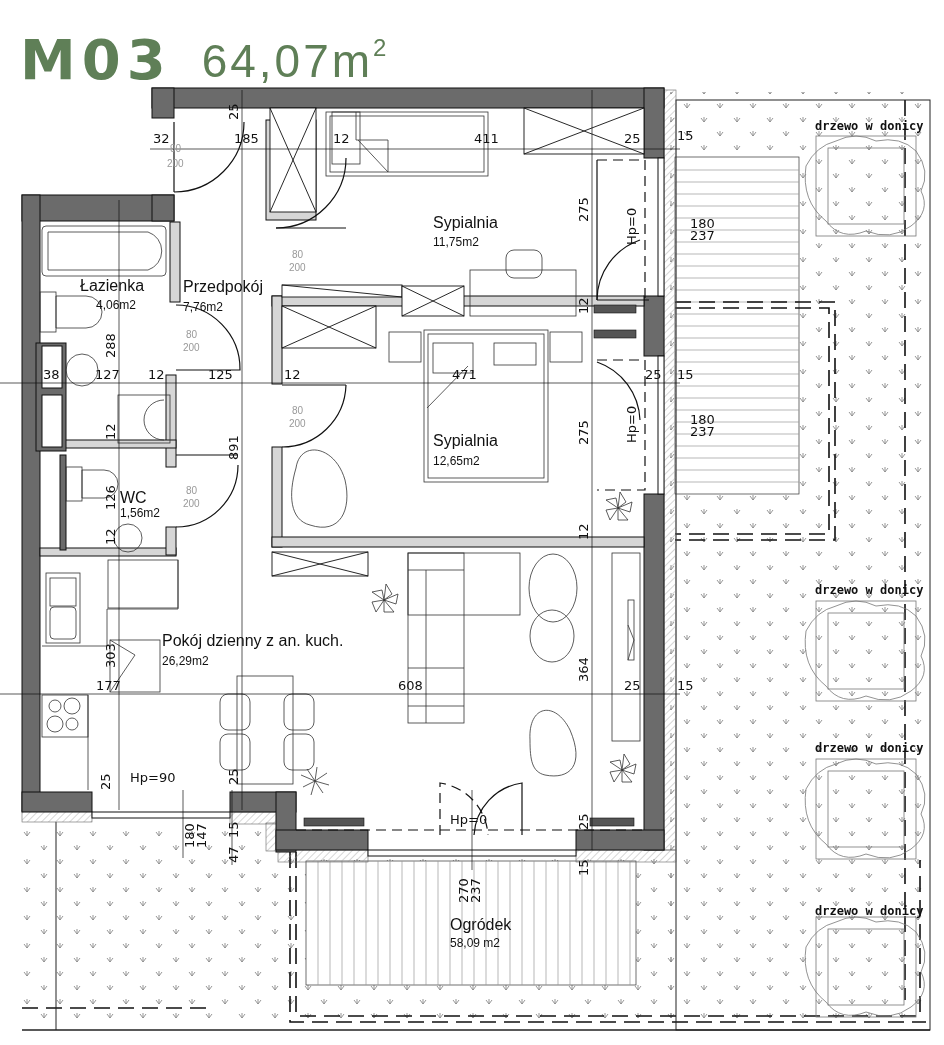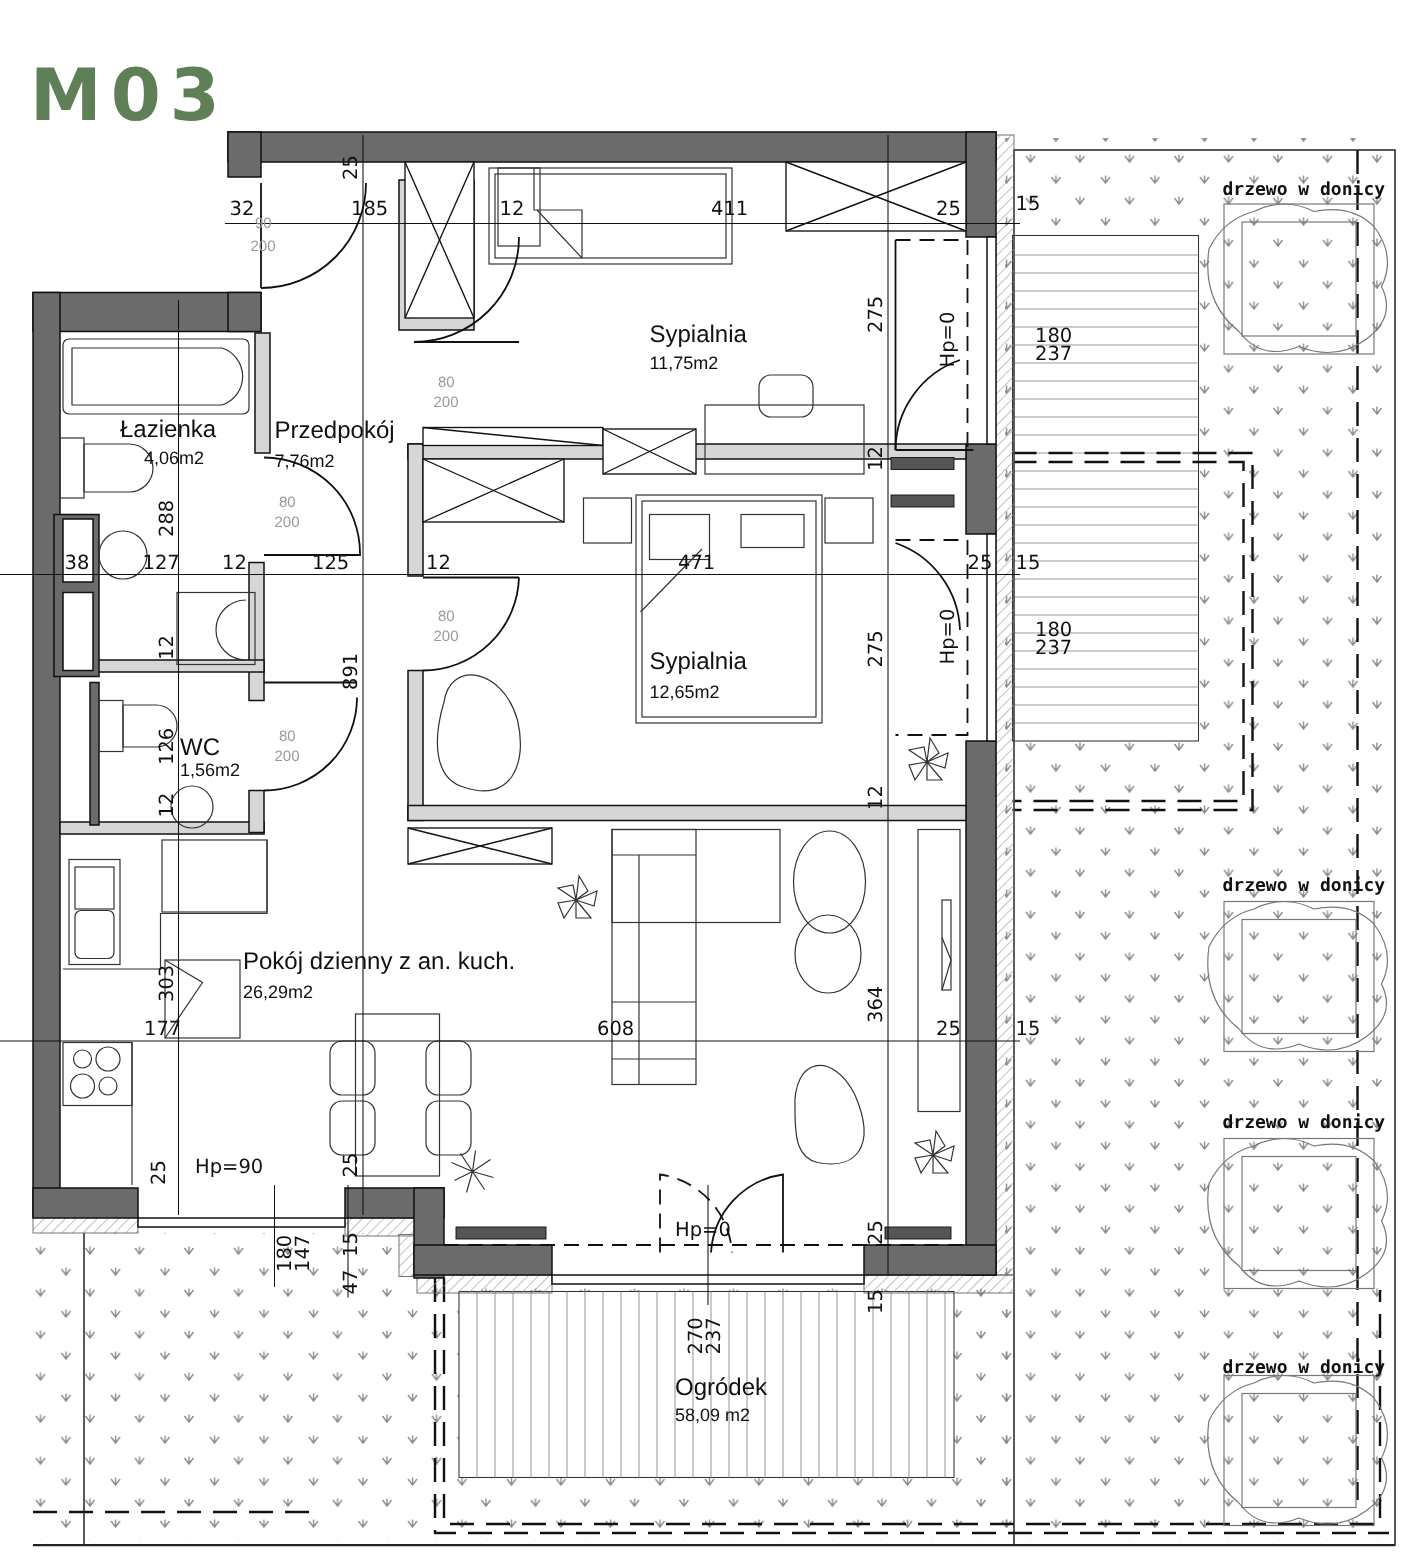--- a/index.html
+++ b/index.html
@@ -1,31 +1,32 @@
 <!DOCTYPE html>
 <html><head>
 <meta charset="utf-8">
 <style>
   html, body { margin:0; padding:0; background:#ffffff; }
   body { width:944px; height:1045px; position:relative; overflow:hidden; font-family:"Liberation Sans", sans-serif; }
   .title-wrap { position:absolute; left:20px; top:8px; height:80px; display:flex; align-items:flex-end; }
-  .unit-code { font-family:"DejaVu Sans", sans-serif; font-weight:bold; font-size:48px; color:#5f7f57; letter-spacing:6px; line-height:1; }
+  .unit-code { font-family:"DejaVu Sans", sans-serif; font-weight:bold; font-size:56px; color:#5f7f57; letter-spacing:6px; line-height:1; }
   .unit-area { font-family:"Liberation Sans", sans-serif; font-size:46px; color:#5f7f57; margin-left:30px; letter-spacing:3px; line-height:1; padding-bottom:4px; }
   .unit-area sup { font-size:24px; vertical-align:top; position:relative; top:-2px; }
   svg.plan { position:absolute; left:0; top:0; }
   .lbl { font-family:"Liberation Sans", sans-serif; fill:#111; }
   .dim { font-family:"DejaVu Sans", sans-serif; fill:#111; font-size:13px; }
   .door-size { font-family:"Liberation Sans", sans-serif; fill:#999; font-size:10px; }
   .tree-lbl { font-family:"DejaVu Sans Mono", monospace; font-size:12px; fill:#111; font-weight:bold; }
 </style>
 </head>
 <body>
 
 <div class="title-wrap">
   <span class="unit-code">M03</span>
+  <span class="unit-area"><span>64,07m</span><sup>2</sup></span>
 </div>
 
 <svg class="plan" width="944" height="1045" viewBox="0 0 944 1045" xmlns="http://www.w3.org/2000/svg">
   <defs>
     <pattern id="grass" x="0" y="0" width="33" height="28" patternUnits="userSpaceOnUse">
       <g fill="none" stroke="#8a8a8a" stroke-width="0.9">
         <path d="M8 6 l3 4 l3 -4 M11 10 v-5"></path>
         <path d="M24 20 l3 4 l3 -4 M27 24 v-5"></path>
       </g>
     </pattern>

